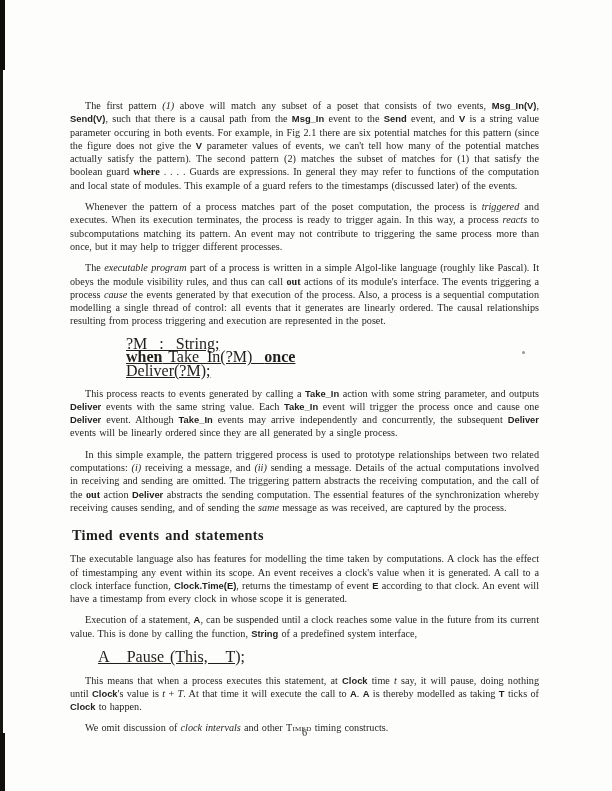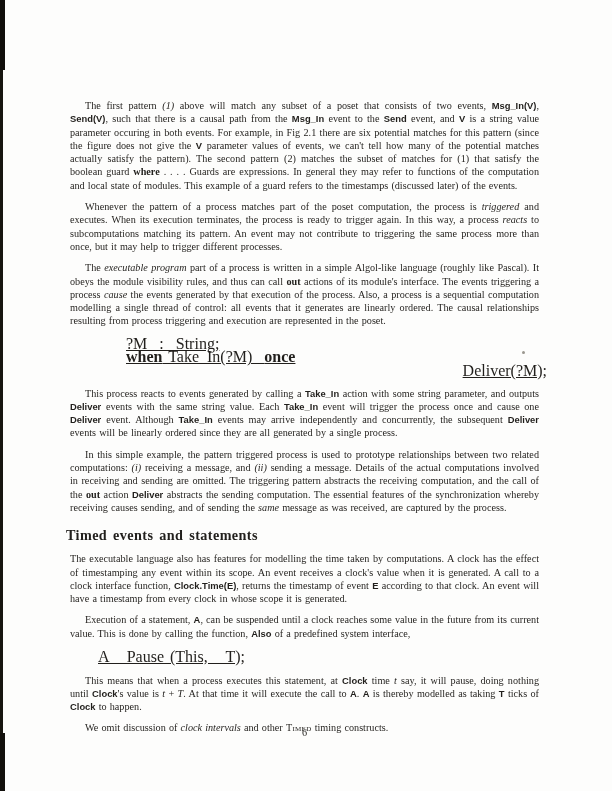--- a/index.html
+++ b/index.html
@@ -33,27 +33,27 @@
   .m-b{font-weight:bold;}
   .m-sf{font-family:"Liberation Sans", sans-serif;font-weight:600;font-size:9.4px;}
   .m-sc{font-variant:small-caps;letter-spacing:0.3px;}
 
   .codeblock{
     margin:9px 0 9px 64px;
   }
   .code-line{
     white-space:pre;font-size:16px;line-height:13.6px;word-spacing:2px;text-decoration:underline;
   }
-  .code-indent2{text-align:right;}
+  .code-indent2{}
   .codeblock-pause{
     margin:10px 0 10px 36px;
   }
 
   .heading{
-    margin:13px 0 8px 4px;
+    margin:13px 0 8px 10px;
     font-size:14.2px;font-weight:bold;letter-spacing:0.4px;
     line-height:17px;word-spacing:2px;
   }
 
   .pageno{
     position:absolute;left:62px;top:727px;width:485px;
     text-align:center;font-size:10.2px;
   }
 </style>
 </head>
@@ -74,21 +74,21 @@
     <div class="code-line"><span class="m-b">when</span> Take_In(?M)  <span class="m-b">once</span></div>
     <div class="code-line code-indent2">Deliver(?M);</div>
   </div>
 
   <p class="para indent">This process reacts to events generated by calling a <span class="m-sf">Take_In</span> action with some string parameter, and outputs <span class="m-sf">Deliver</span> events with the same string value. Each <span class="m-sf">Take_In</span> event will trigger the process once and cause one <span class="m-sf">Deliver</span> event. Although <span class="m-sf">Take_In</span> events may arrive independently and concurrently, the subsequent <span class="m-sf">Deliver</span> events will be linearly ordered since they are all generated by a single process.</p>
   <p class="para indent">In this simple example, the pattern triggered process is used to prototype relationships between two related computations: <span class="m-i">(i)</span> receiving a message, and <span class="m-i">(ii)</span> sending a message. Details of the actual computations involved in receiving and sending are omitted. The triggering pattern abstracts the receiving computation, and the call of the <span class="m-b">out</span> action <span class="m-sf">Deliver</span> abstracts the sending computation. The essential features of the synchronization whereby receiving causes sending, and of sending the <span class="m-i">same</span> message as was received, are captured by the process.</p>
 
   <h2 class="heading">Timed events and statements</h2>
 
   <p class="para">The executable language also has features for modelling the time taken by computations. A clock has the effect of timestamping any event within its scope. An event receives a clock's value when it is generated. A call to a clock interface function, <span class="m-sf">Clock.Time(E)</span>, returns the timestamp of event <span class="m-sf">E</span> according to that clock. An event will have a timestamp from every clock in whose scope it is generated.</p>
-  <p class="para indent">Execution of a statement, <span class="m-sf">A</span>, can be suspended until a clock reaches some value in the future from its current value. This is done by calling the function, <span class="m-sf">Also</span> of a predefined system interface,</p>
+  <p class="para indent">Execution of a statement, <span class="m-sf">A</span>, can be suspended until a clock reaches some value in the future from its current value. This is done by calling the function, <span class="m-sf">String</span> of a predefined system interface,</p>
 
   <div class="codeblock codeblock-pause">
     <div class="code-line">A   Pause (This,   T);</div>
   </div>
 
   <p class="para indent">This means that when a process executes this statement, at <span class="m-sf">Clock</span> time <span class="m-i">t</span> say, it will pause, doing nothing until <span class="m-sf">Clock</span>'s value is <span class="m-i">t</span> + <span class="m-i">T</span>. At that time it will execute the call to <span class="m-sf">A</span>. <span class="m-sf">A</span> is thereby modelled as taking <span class="m-sf">T</span> ticks of <span class="m-sf">Clock</span> to happen.</p>
   <p class="para indent">We omit discussion of <span class="m-i">clock intervals</span> and other <span class="m-sc">Timed</span> timing constructs.</p>
 </main>
 
 <div class="pageno">6</div>

